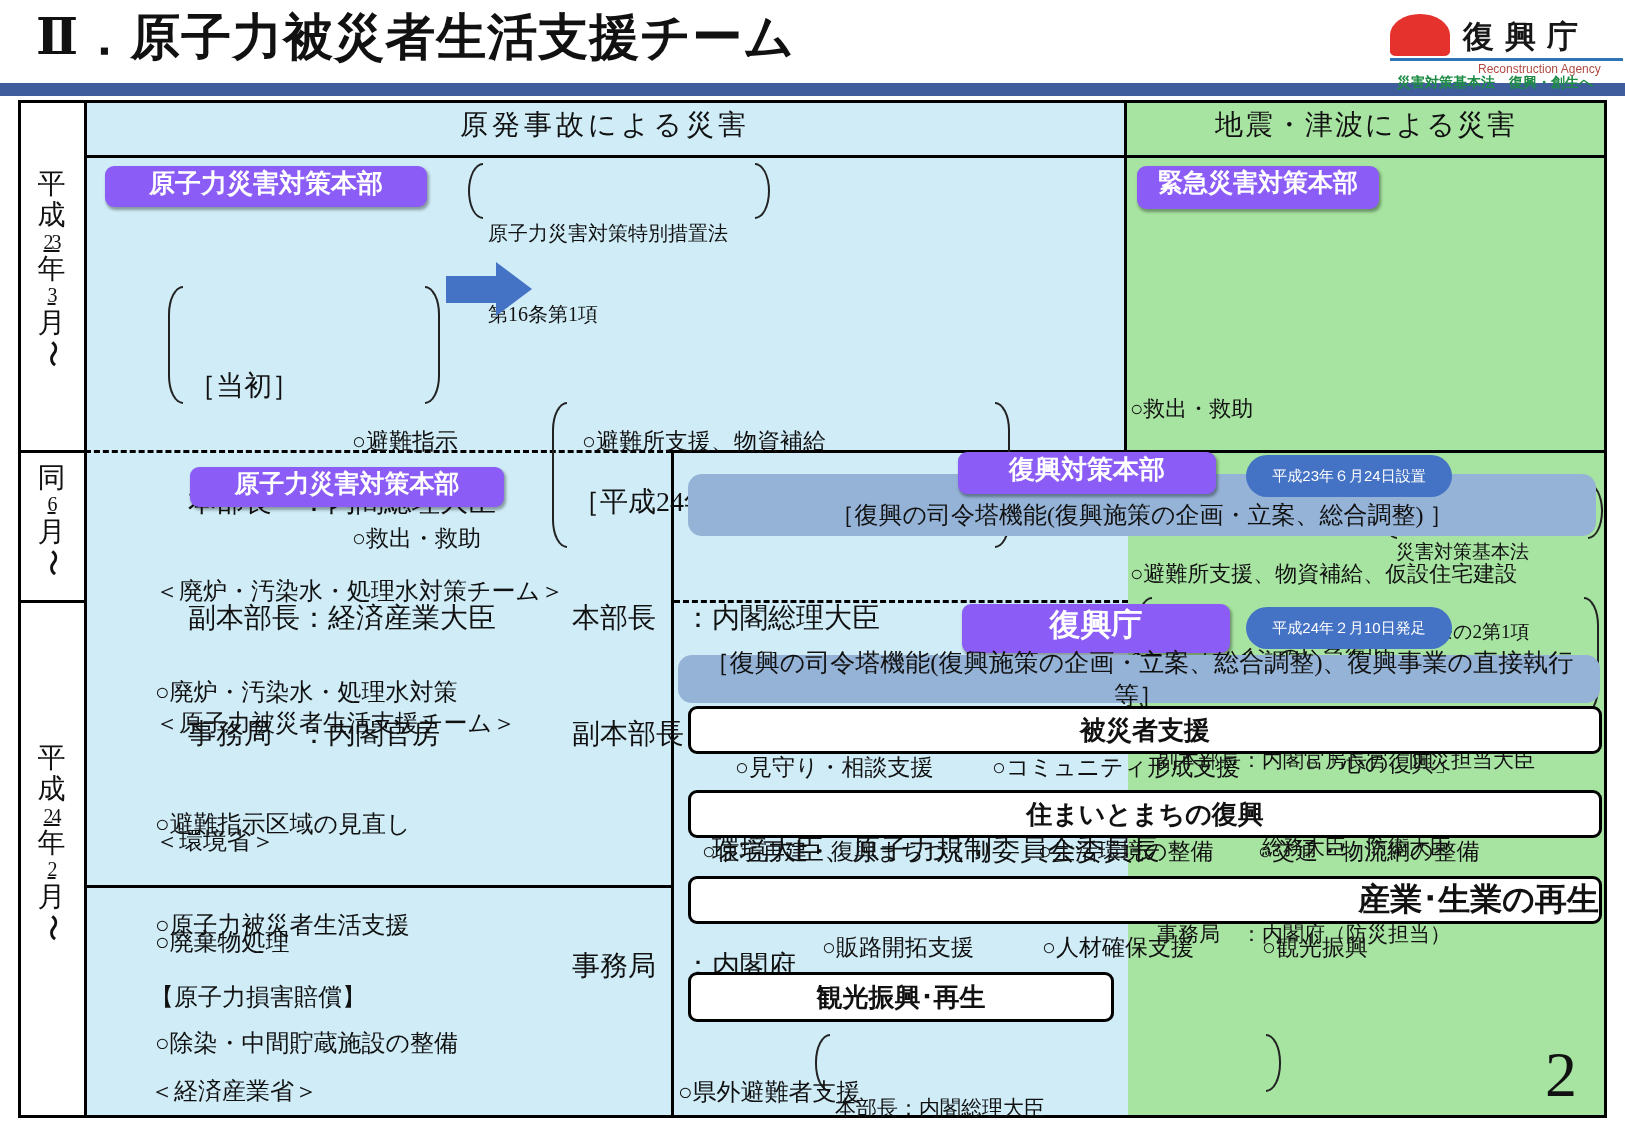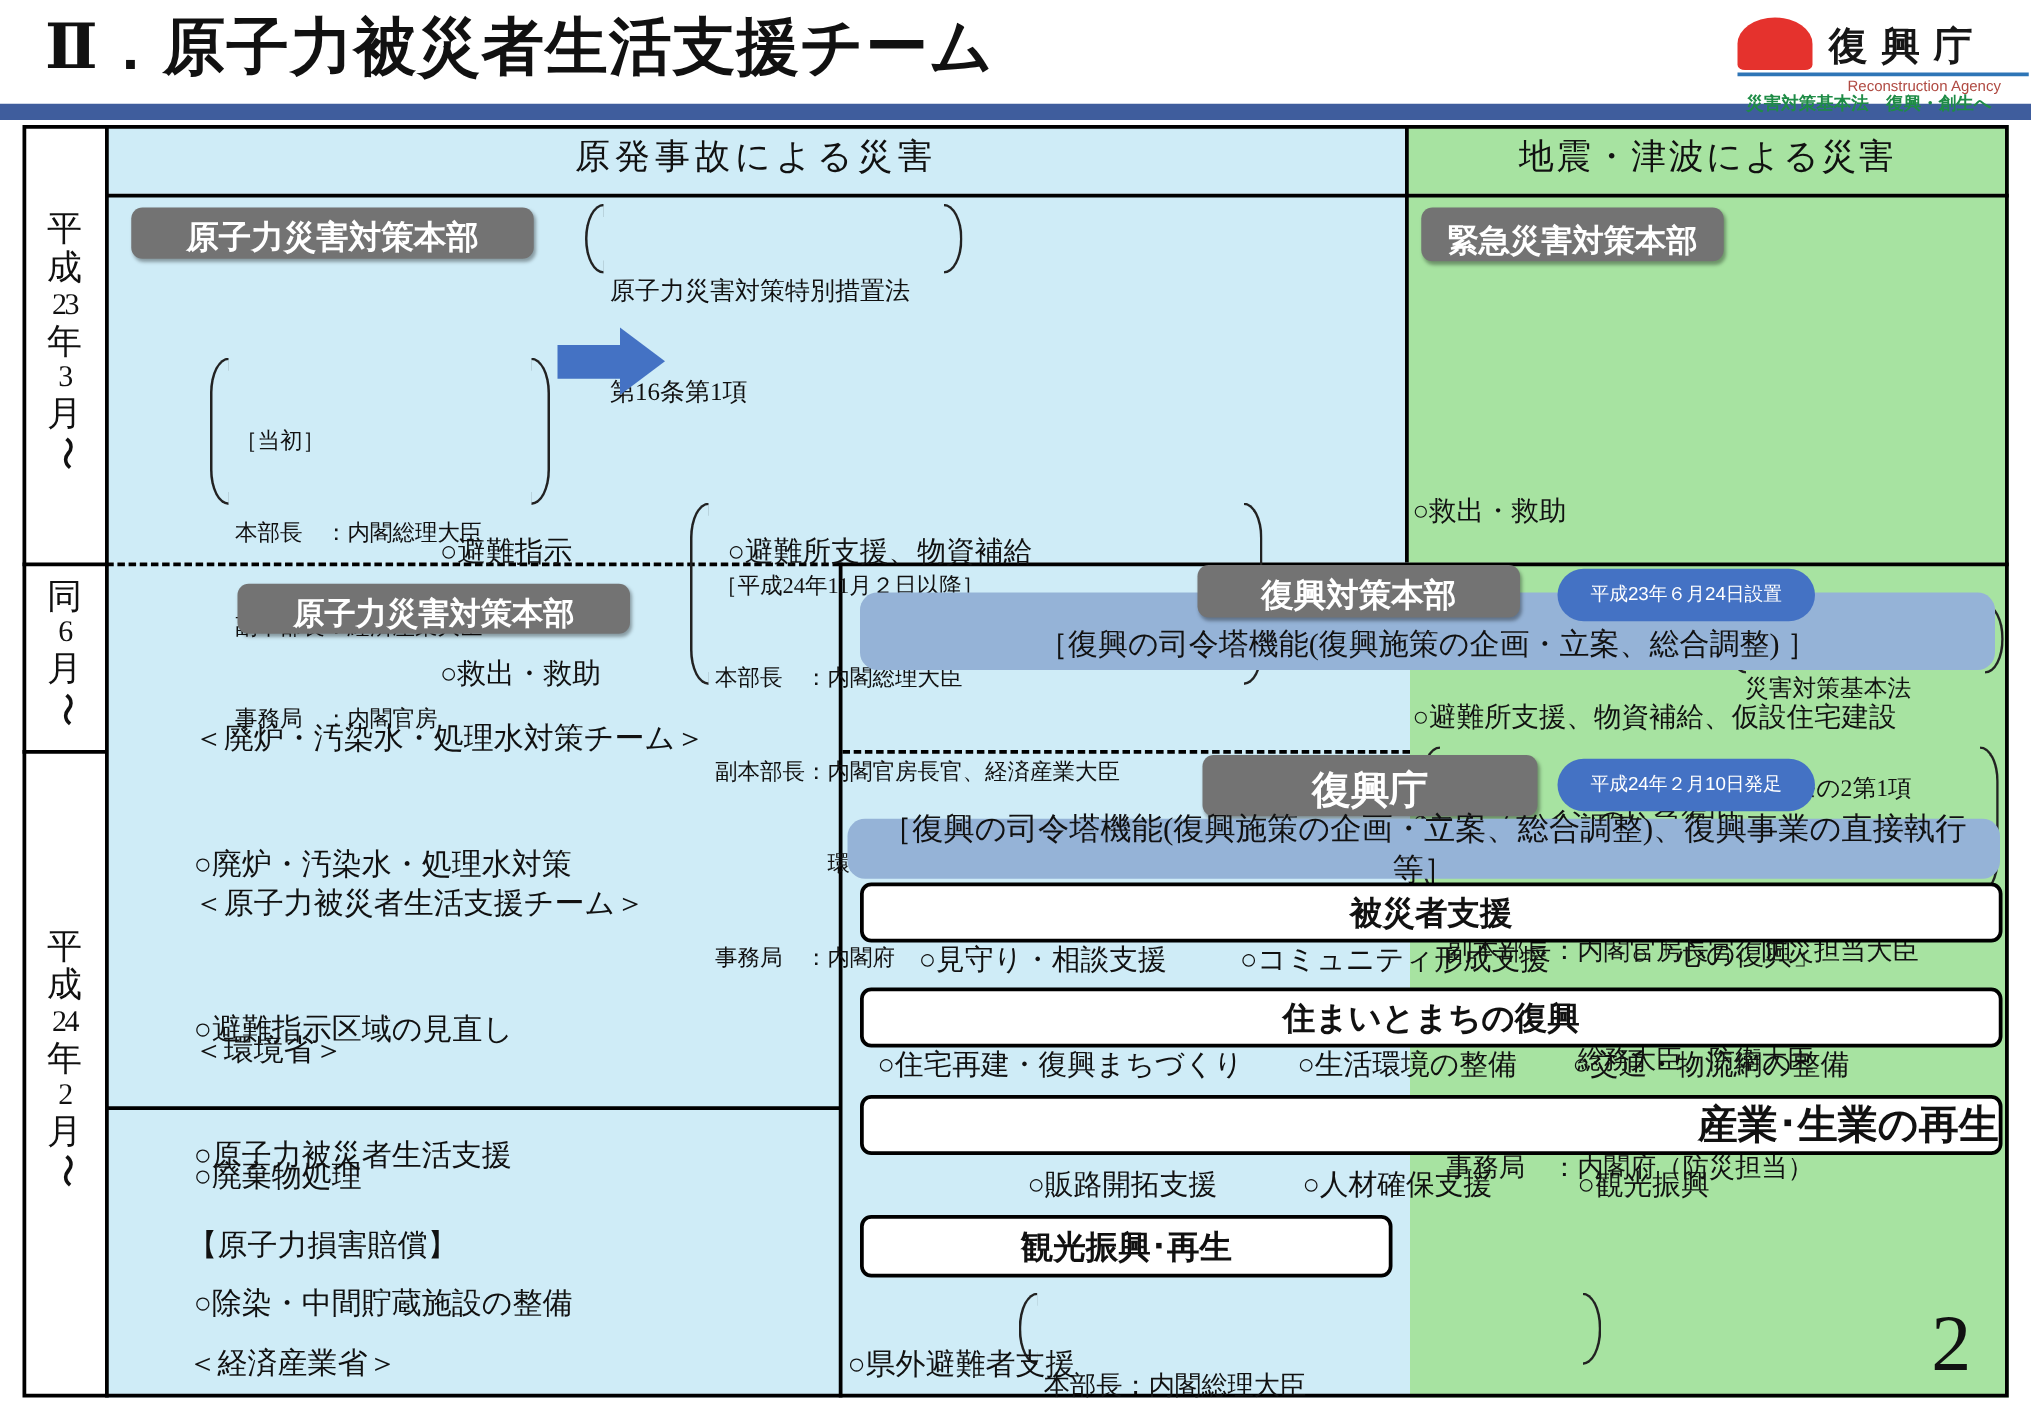--- a/index.html
+++ b/index.html
@@ -1,39 +1,39 @@
 <!DOCTYPE html>
 <html lang="ja"><head>
 <meta charset="utf-8">
 <style>
   html,body{margin:0;padding:0;background:#fff;}
   #frame{position:relative;width:1625px;height:1125px;background:#fff;overflow:hidden;
          font-family:"Liberation Serif","DejaVu Serif",serif;color:#111;}
   .abs{position:absolute;}
   .sans{font-family:"Liberation Sans","DejaVu Sans",sans-serif;}
   .serif{font-family:"Liberation Serif","DejaVu Serif",serif;}
-  .darkbox{background:#737373;color:#fff;border-radius:9px;display:flex;align-items:flex-end;
+  .darkbox{background:#8b5cf6;color:#fff;border-radius:9px;display:flex;align-items:flex-start;
            justify-content:center;font-weight:bold;box-shadow:1.5px 2.5px 3px rgba(0,0,0,.35);
            font-family:"Liberation Sans","DejaVu Sans",sans-serif;}
   .badge{background:#4472c4;color:#fff;border-radius:22px;display:flex;align-items:center;
          justify-content:center;text-align:center;font-size:15px;line-height:1.25;
          padding:2px 16px;box-sizing:border-box;font-family:"Liberation Sans","DejaVu Sans",sans-serif;}
   .steel{background:#95b3d7;border-radius:14px;}
   .wbanner{background:#fff;border:3px solid #000;border-radius:9px;display:flex;align-items:center;
            justify-content:center;font-weight:bold;font-family:"Liberation Sans","DejaVu Sans",sans-serif;}
   .brk{position:relative;padding:0 20px;box-sizing:border-box;}
   .brk::before,.brk::after{content:"";position:absolute;top:0;bottom:0;width:13px;border:2.2px solid #222;}
   .brk::before{left:0;border-right:none;border-radius:16px 0 0 16px / 30px 0 0 30px;}
   .brk::after{right:0;border-left:none;border-radius:0 16px 16px 0 / 0 30px 30px 0;}
   .line{background:#000;}
   .dash{border-top:3.4px dashed #000;height:0;}
-  .grp{line-height:1.38;font-size:18px;white-space:pre;}
+  .grp{line-height:1.38;font-size:28px;white-space:pre;}
   .items{line-height:1.4;font-size:23px;white-space:pre;}
   .datecol{display:flex;flex-direction:column;align-items:center;font-size:28px;line-height:1.12;}
-  .datecol .num{font-size:24px;letter-spacing:-2px;}
+  .datecol .num{font-size:20px;letter-spacing:-2px;text-decoration:underline;}
   .datecol .wave{transform:rotate(90deg);}
   .bgpanel{position:absolute;}
 </style>
 </head>
 <body>
 
 <div id="frame">
 
   <div class="abs serif" style="left:36px;top:4px;font-size:50px;font-weight:bold;letter-spacing:1px;">Ⅱ．原子力被災者生活支援チーム</div>
 

